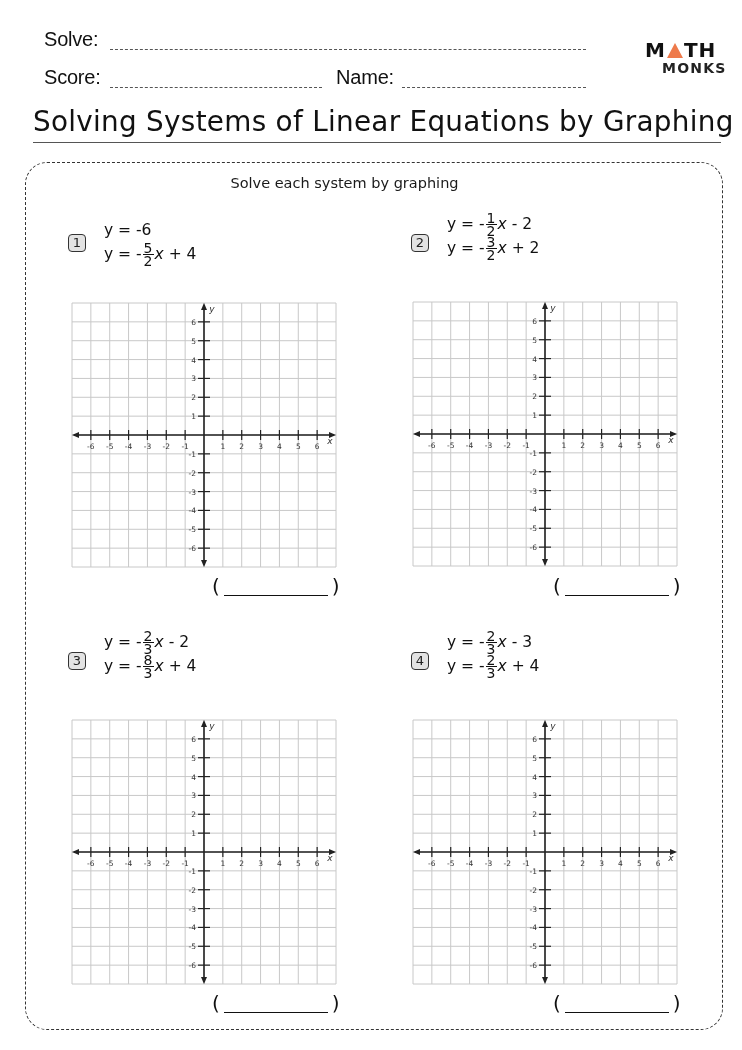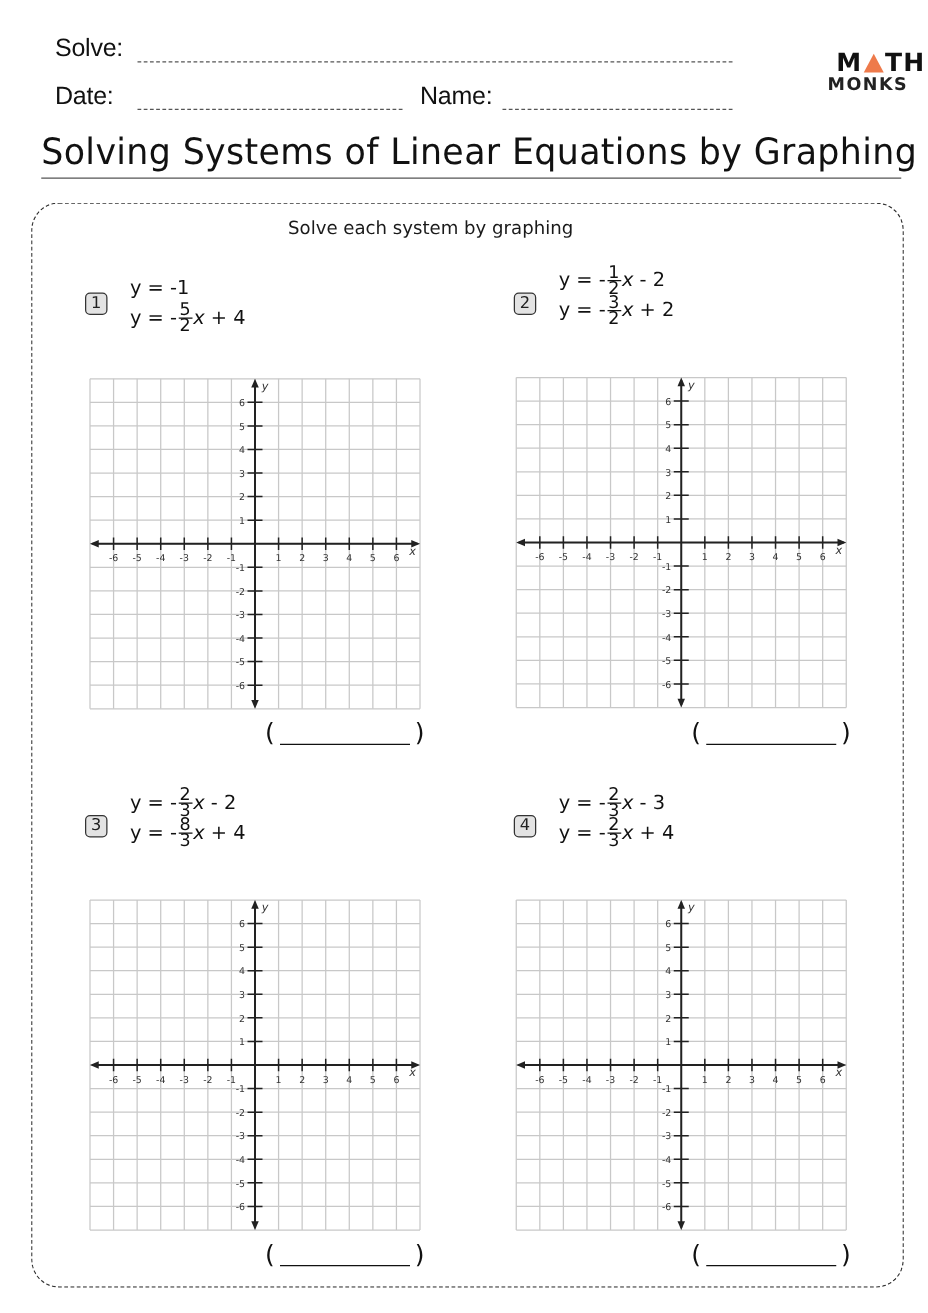--- a/index.html
+++ b/index.html
@@ -4,57 +4,57 @@
 <style>
   html, body { margin:0; padding:0; background:#ffffff; }
   body { width:742px; height:1050px; position:relative; overflow:hidden; font-family:"DejaVu Sans", sans-serif; color:#1a1a1a; }
   .abs { position:absolute; }
   .hdr-label { font-size:20px; font-family:"Liberation Sans", sans-serif; color:#111; letter-spacing:-0.2px; }
   .dots { border-bottom:1.4px dashed #555; height:0; }
   .title { left:33px; top:104px; font-size:29px; font-family:"DejaVu Sans", sans-serif; color:#111; letter-spacing:0.3px; white-space:nowrap; transform:scaleX(0.96); transform-origin:left; }
   .title-rule { left:33px; top:142px; width:688px; height:0; border-top:1.5px solid #555; }
   .frame { left:25px; top:162px; width:698px; height:868px; border:1.6px dashed #333; border-radius:22px; box-sizing:border-box; }
   .instr { left:0; width:689px; top:175px; text-align:center; font-size:14.5px; color:#1a1a1a; }
-  .logo-math { left:645px; top:38px; font-size:20px; font-weight:bold; letter-spacing:1px; color:#111; font-family:"DejaVu Sans", sans-serif;margin-left:24px; }
+  .logo-math { left:645px; top:38px; font-size:20px; font-weight:bold; letter-spacing:1px; color:#111; font-family:"DejaVu Sans", sans-serif; }
   .logo-monks { left:662px; top:60px; font-size:14px; font-weight:bold; letter-spacing:1.2px; color:#222; font-family:"DejaVu Sans", sans-serif; }
   .logo-tri { width:0; height:0; border-left:8px solid transparent; border-right:8px solid transparent; border-bottom:15px solid #ee7a4b; display:inline-block; vertical-align:-1px; margin:0 1px; }
   .qnum { width:16px; height:16px; border:1.3px solid #333; border-radius:4px; background:#e3e3e3; font-size:13px; line-height:16px; text-align:center; color:#222; }
   .eq { font-size:15.5px; color:#111; white-space:nowrap; height:20px; line-height:20px; display:flex; align-items:center; }
   .eq .frac { display:inline-flex; flex-direction:column; align-items:center; font-size:14px; line-height:12px; margin:0 1px; vertical-align:middle; }
   .eq .frac .num { border-bottom:1.2px solid #111; padding:0 1px; }
   .eq .ital { font-style:italic; }
   .answer { font-size:20px; color:#111; white-space:nowrap; }
   .answer .blank { display:inline-block; width:104px; border-bottom:1.4px solid #111; height:18px; vertical-align:-3px; margin:0 4px; }
   svg text { font-family:"DejaVu Sans", sans-serif; }
 </style>
 </head>
 <body>
 
 <div class="abs hdr-label" style="left:44px; top:28px;">Solve:</div>
 <div class="abs dots" style="left:110px; top:49px; width:476px;"></div>
-<div class="abs hdr-label" style="left:44px; top:66px;">Date:</div>
+<div class="abs hdr-label" style="left:44px; top:66px;">Score:</div>
 <div class="abs dots" style="left:110px; top:87px; width:212px;"></div>
 <div class="abs hdr-label" style="left:336px; top:66px;">Name:</div>
 <div class="abs dots" style="left:402px; top:87px; width:184px;"></div>
 
 <div class="abs logo-math">
   <span>M</span><span class="logo-tri"></span><span>TH</span>
 </div>
 <div class="abs logo-monks">MONKS</div>
 
 <div class="abs title">Solving Systems of Linear Equations by Graphing</div>
 <div class="abs title-rule"></div>
 
 <div class="abs frame"></div>
 <div class="abs instr">Solve each system by graphing</div>
 
 <div id="problems">
     <div class="abs qnum" style="left: 68px; top: 234px;">1</div>
     <div class="abs eq" style="left: 104px; top: 220px;">
-      <span>y = -1</span>
+      <span>y = -6</span>
     </div>
     <div class="abs eq" style="left: 104px; top: 244px;">
       <span>y = -</span>
       <span class="frac">
         <span class="num">5</span>
         <span class="den">2</span>
       </span>
       <span class="ital">x</span>
       <span style="white-space: pre;"> + 4</span>
     </div>

